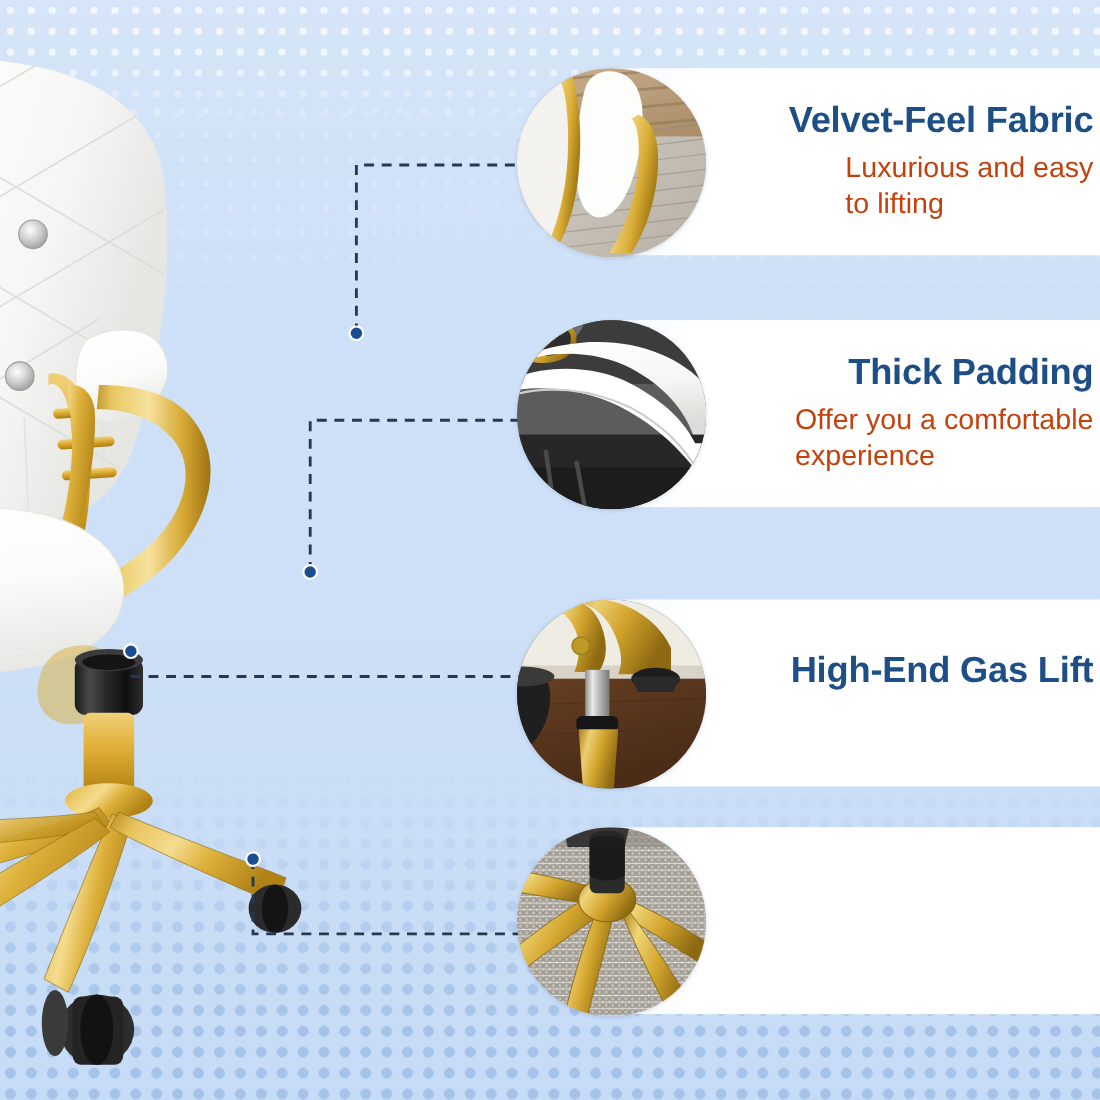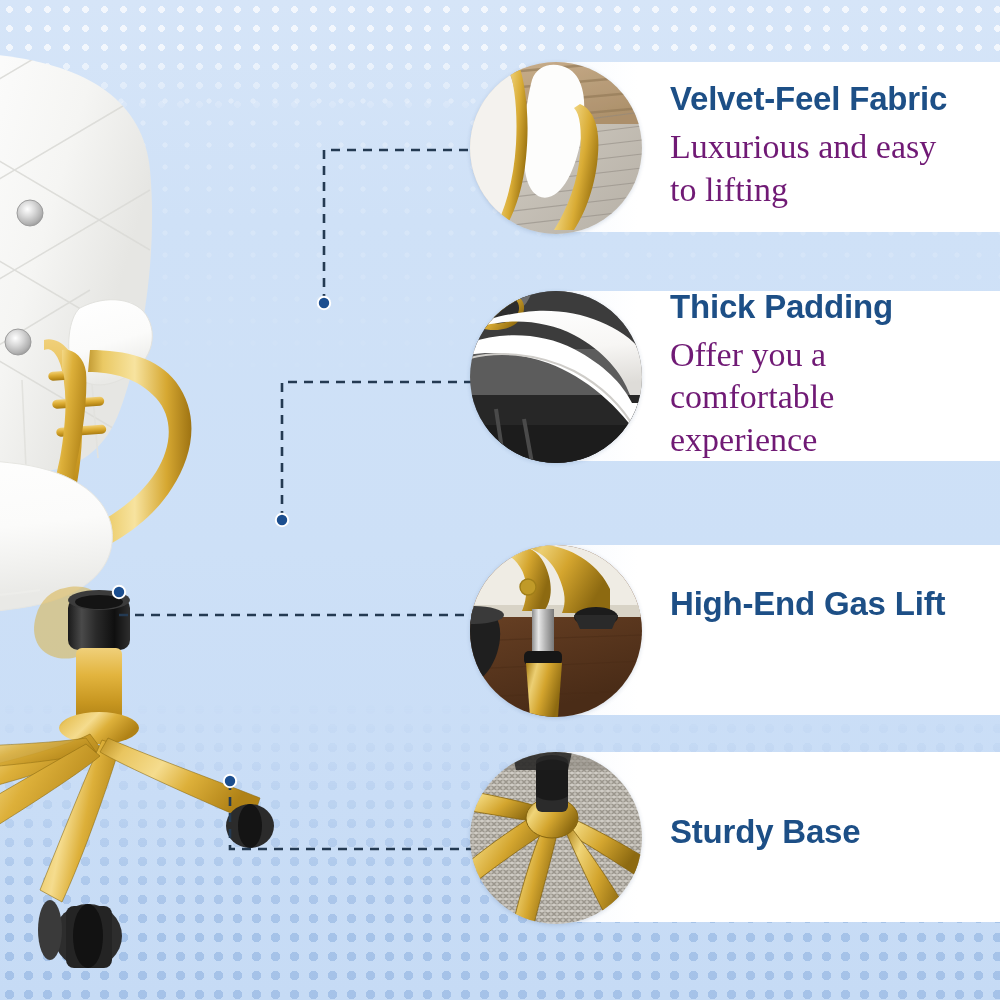--- a/index.html
+++ b/index.html
@@ -35,24 +35,24 @@
   
   #connectors { position:absolute; inset:0; z-index:4; pointer-events:none; }
 
   
   .feature { position:absolute; left:470px; right:0; height:170px; z-index:5; }
   .feature .panel { position:absolute; left:88px; right:0; top:0; bottom:0;
       background:linear-gradient(90deg,#f7fafe 0%,#ffffff 18%,#ffffff 100%); }
   .feature .thumb { position:absolute; left:0; top:0; width:172px; height:172px;
       border-radius:50%; overflow:hidden; box-shadow:0 1px 4px rgba(40,70,120,.18); }
   .feature .txt { position:absolute; left:200px; right:6px; top:0; bottom:0;
-      display:flex; flex-direction:column; justify-content:center; }
+      display:flex; flex-direction:column; justify-content:center;align-items:flex-end; }
   .feature h2 { font-size:33px; font-weight:bold; color:#1d4f86; letter-spacing:-.2px;
       line-height:1.05; margin-bottom:9px; white-space:nowrap; }
-  .feature p { font-size:34px; font-weight:400; color:#701a75; line-height:1.26;font-family:Liberation Serif, serif; }
+  .feature p { font-size:26px; font-weight:400; color:#c2410c; line-height:1.26; }
 
   #f1 { top:62px; }  #f2 { top:291px; } #f3 { top:522px;margin-top:23px; } #f4 { top:752px; }
 
   .ph { position:absolute; inset:0; }
 </style>
 </head>
 <body>
 
 <div id="bg"></div>
 <div id="bg-dots-top"></div>
@@ -395,15 +395,14 @@
         <path d="M66,54 C46,48 16,42 -6,38 L-6,58 C20,62 52,68 70,70 Z"></path>
       </g>
       <ellipse cx="82" cy="66" rx="26" ry="20" fill="url(#t4g)" stroke="#86650f" stroke-width="1"></ellipse>
       <rect x="66" y="8" width="32" height="52" rx="6" fill="#2b2b2b"></rect>
       <ellipse cx="82" cy="10" rx="16" ry="7" fill="#4a4a4a"></ellipse>
       <path d="M66,12 C74,6 90,6 98,12 L98,44 C90,50 74,50 66,44 Z" fill="#1a1a1a"></path>
       <path d="M42,0 L102,0 L98,18 L46,18 Z" fill="#1e1e1e" opacity=".8"></path>
     </svg>
   </div>
   <div class="txt">
-    <h2>Sturdy Base</h2>
   </div>
 </div>
 
 </body></html>

